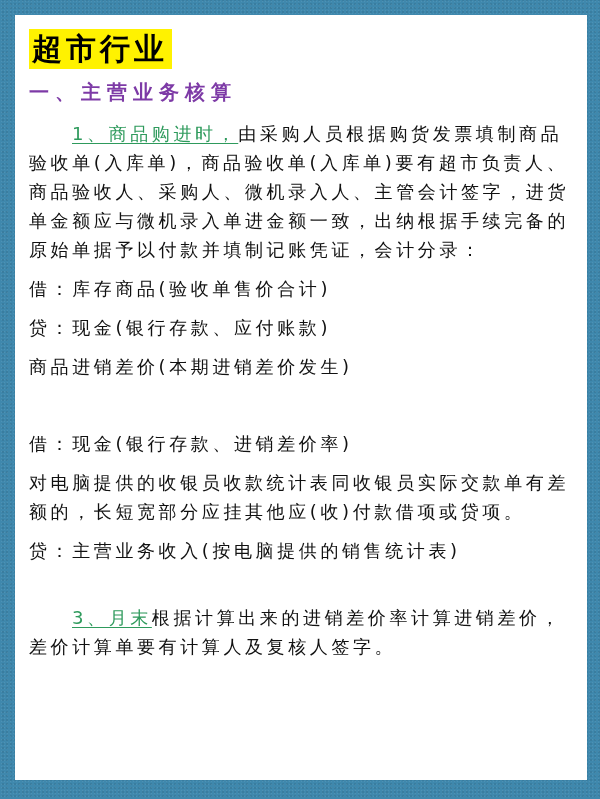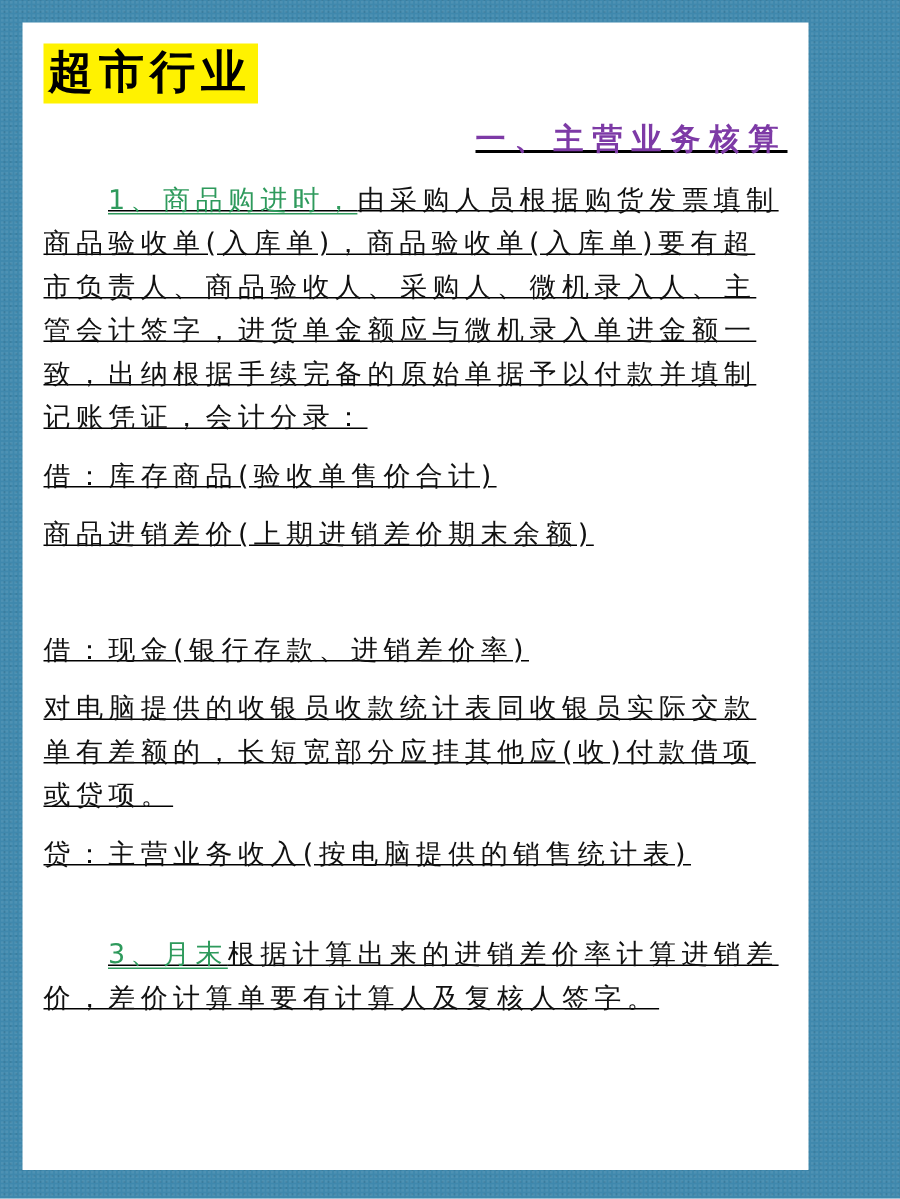--- a/index.html
+++ b/index.html
@@ -9,46 +9,44 @@
     background-image:
       radial-gradient(rgba(255,255,255,0.08) 1px, transparent 1px),
       radial-gradient(rgba(0,0,0,0.08) 1px, transparent 1px);
     background-size: 3px 3px, 4px 4px;
     background-position: 0 0, 1px 2px;
     font-family: "DejaVu Sans", sans-serif;
     position: relative;
   }
   .card {
     position: absolute;
-    left: 15px; top: 15px; width: 524px; height: 765px;
+    left: 15px; top: 15px; width: 572px; height: 765px;
     background: #ffffff;
     box-sizing: border-box;
     padding: 14px 14px 0 14px;
-    text-decoration: underline;
   }
   .title {
     display: inline-block;
     background: #fff200;
     color: #000;
     font-family: "DejaVu Serif", serif;
     font-weight: bold;
     font-size: 30px;
     letter-spacing: 4px;
     padding: 3px 4px 3px 3px;
     line-height: 34px;
   }
   .heading {
     margin-top: 10px;
     color: #7d3aa6;
     font-family: "DejaVu Serif", serif;
     font-weight: bold;
     font-size: 20px;
     letter-spacing: 6px;
     line-height: 26px;
-    text-align: right;
   }
   .para {
     color: #111;
     font-size: 18px;
     line-height: 29px;
     letter-spacing: 3.6px;
     margin: 0;
   }
   .para.single { margin-top: 10px; }
   .lead {
@@ -64,21 +62,22 @@
 </head>
 <body>
 
 <div class="card">
   <div class="title">超市行业</div>
   <div class="heading">一、主营业务核算</div>
 
   
   <p class="para s1"><span class="lead">1、商品购进时，</span><span>由采购人员根据购货发票填制商品验收单(入库单)，商品验收单(入库单)要有超市负责人、商品验收人、采购人、微机录入人、主管会计签字，进货单金额应与微机录入单进金额一致，出纳根据手续完备的原始单据予以付款并填制记账凭证，会计分录：</span></p>
   <p class="para single">借：库存商品(验收单售价合计)</p>
-  <p class="para single">商品进销差价(上期进销差价期末余额)</p>
+  <p class="para single">贷：现金(银行存款、应付账款)</p>
+  <p class="para single">商品进销差价(本期进销差价发生)</p>
 
   <div class="section-gap"></div>
 
   
   <p class="para single">借：现金(银行存款、进销差价率)</p>
   <p class="para single">对电脑提供的收银员收款统计表同收银员实际交款单有差额的，长短宽部分应挂其他应(收)付款借项或贷项。</p>
   <p class="para single">贷：主营业务收入(按电脑提供的销售统计表)</p>
 
   <div class="section-gap"></div>
 

